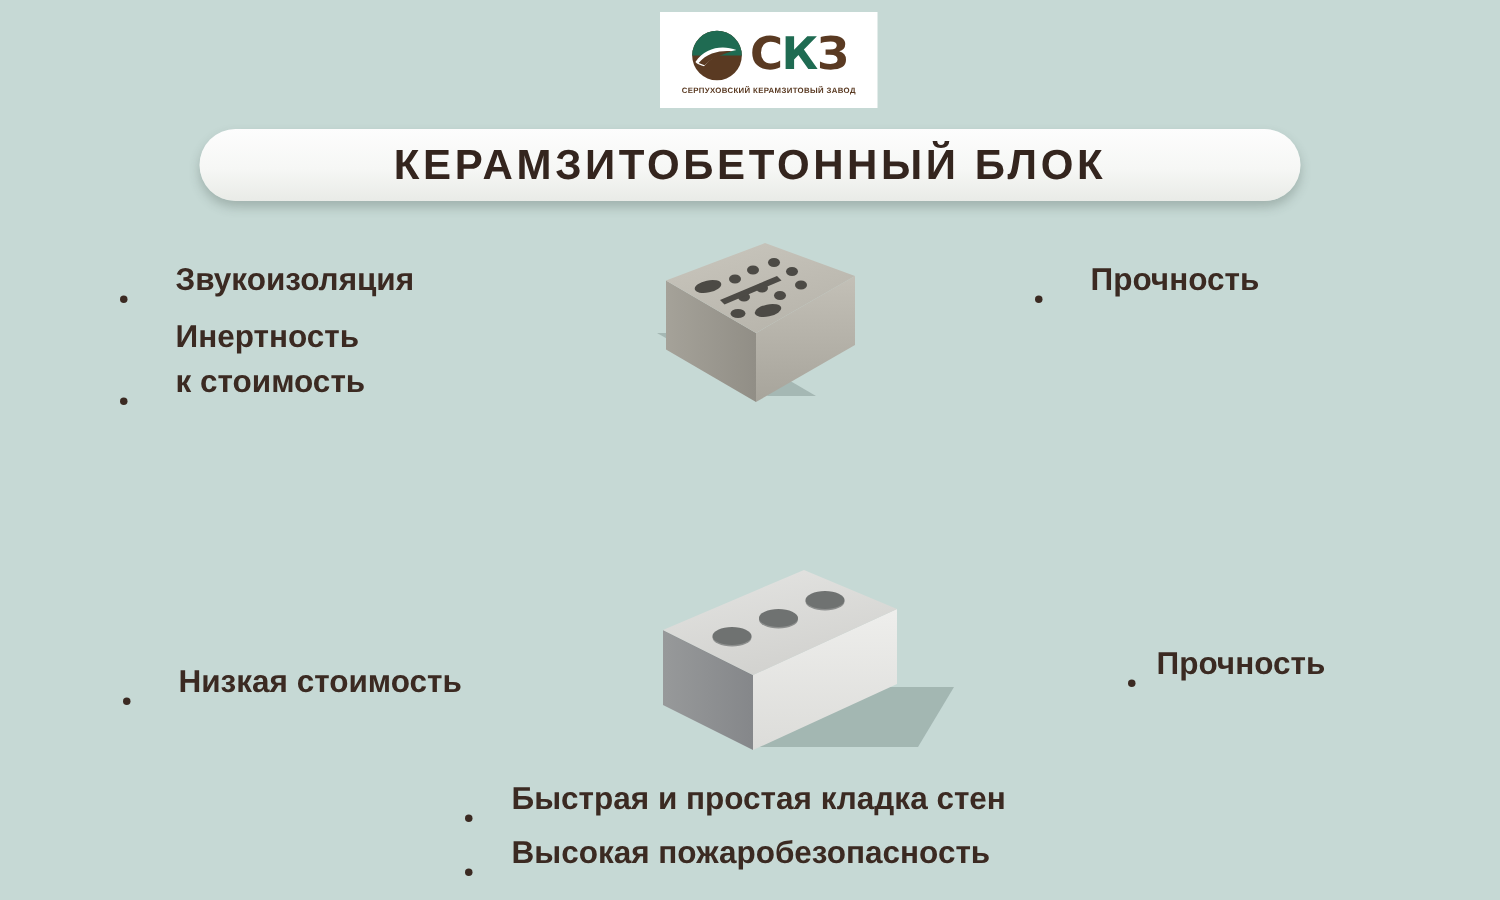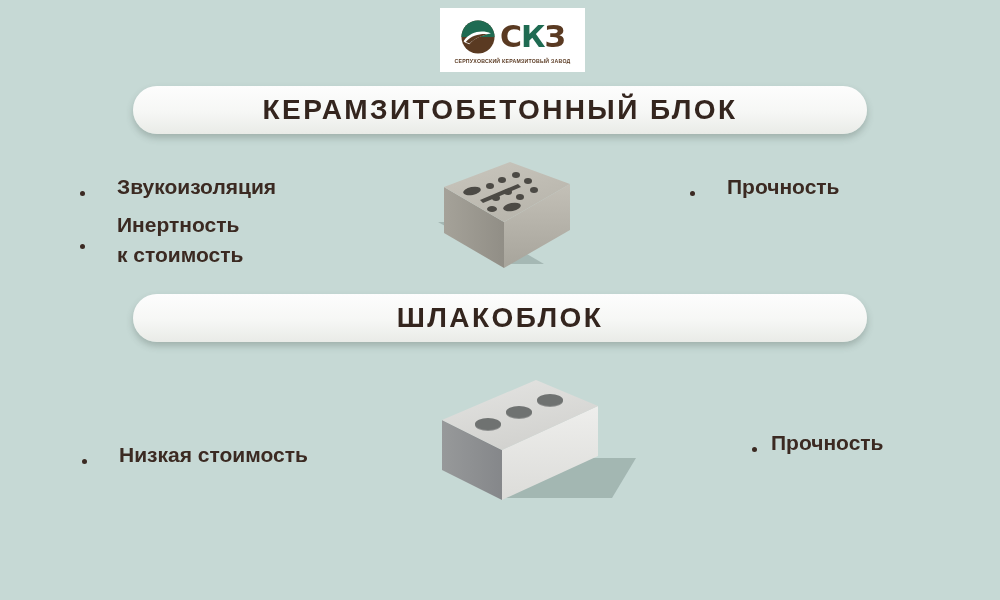--- a/index.html
+++ b/index.html
@@ -94,21 +94,21 @@
   #banner-two { top: 294px; }
 
   
   .bullets {
     position: absolute;
     display: flex;
     flex-direction: column;
   }
   .bullet-item {
     display: flex;
-    align-items: center;
+    align-items: flex-end;
     font-size: 21px;
     font-weight: 700;
     line-height: 30px;
     color: #3b2a22;
     white-space: pre-line;
     margin-bottom: 8px;
   }
   .bullet-item:last-child { margin-bottom: 0; }
   .dot {
     flex: 0 0 auto;
@@ -213,23 +213,20 @@
       <ellipse cx="96" cy="15" rx="4" ry="3"></ellipse>
       <ellipse cx="108" cy="21" rx="4" ry="3"></ellipse>
       <ellipse cx="114" cy="30" rx="4" ry="3"></ellipse>
       <ellipse cx="100" cy="37" rx="4" ry="3"></ellipse>
       <ellipse cx="92" cy="47" rx="9" ry="4" transform="rotate(-12 92 47)"></ellipse>
       <ellipse cx="72" cy="49" rx="5" ry="3"></ellipse>
       <polygon points="60,40 98,24 101,27 63,43"></polygon>
     </g>
   </svg>
 
-  <div class="banner" id="banner-two">
-    <div class="banner-title">ШЛАКОБЛОК</div>
-  </div>
 
   <svg class="block-img" id="block-shlak" viewBox="0 0 220 130">
     <defs>
       <linearGradient id="sbTop" x1="0" y1="0" x2="0.4" y2="1">
         <stop offset="0%" stop-color="#e4e4e2"></stop>
         <stop offset="100%" stop-color="#d2d2cf"></stop>
       </linearGradient>
       <linearGradient id="sbFront" x1="0" y1="0" x2="0" y2="1">
         <stop offset="0%" stop-color="#eeeeec"></stop>
         <stop offset="100%" stop-color="#dcdcd9"></stop>
@@ -265,14 +262,24 @@
     </div>
   </div>
 
   <div class="bullets" id="list-sb-right">
     <div class="bullet-item">
       <span class="dot"></span>
       <span class="bullet-text">Прочность</span>
     </div>
   </div>
 
+  <div class="bullets" id="list-sb-bottom">
+    <div class="bullet-item">
+      <span class="dot"></span>
+      <span class="bullet-text">Быстрая и простая кладка стен</span>
+    </div>
+    <div class="bullet-item">
+      <span class="dot"></span>
+      <span class="bullet-text">Высокая пожаробезопасность</span>
+    </div>
+  </div>
 
 </div>
 
 </body></html>

